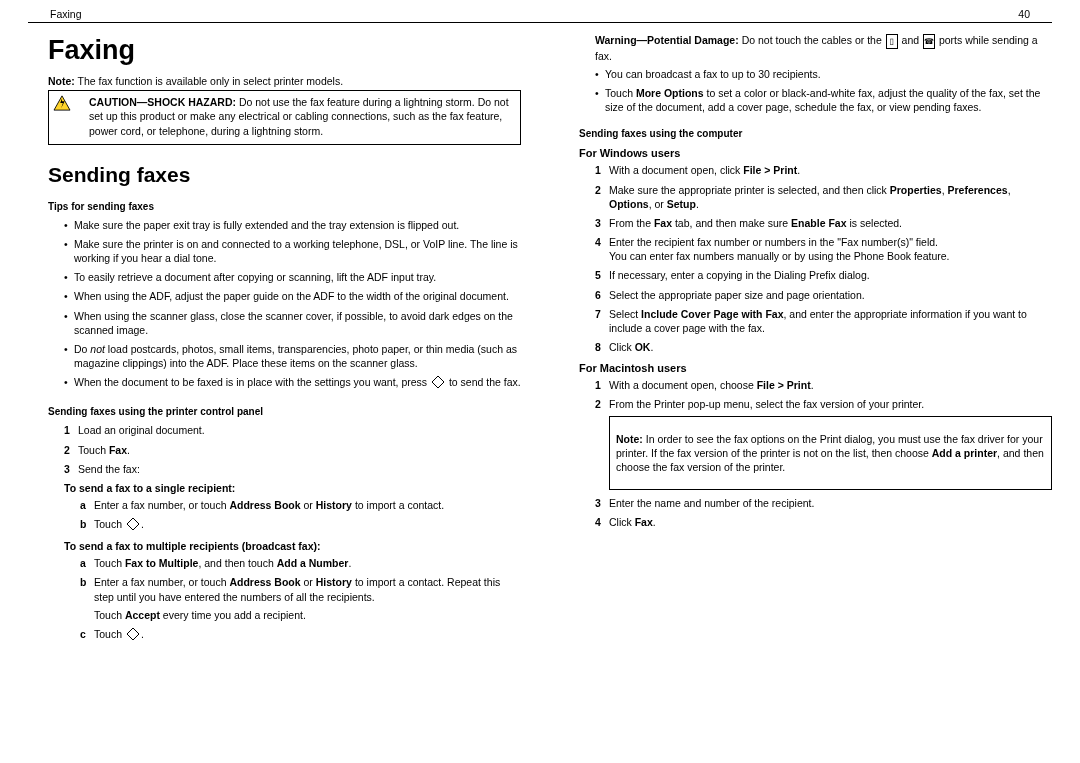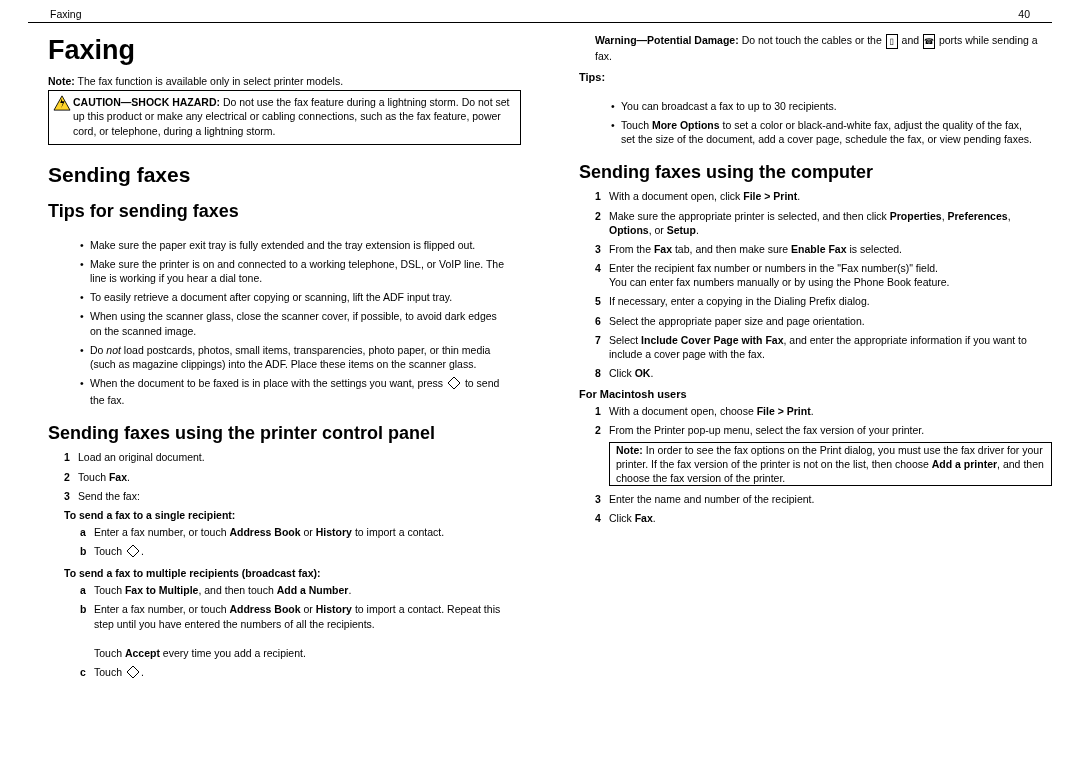--- a/index.html
+++ b/index.html
@@ -42,21 +42,21 @@
     margin: 4px 0 8px 0;
     padding-left: 20px;
   }
   h2 {
     font-size: 21px;
     font-weight: bold;
     margin: 18px 0 8px 0;
     padding-left: 20px;
   }
   h3 {
-    font-size: 18px;
+    font-size: 10px;
     font-weight: bold;
     margin: 14px 0 6px 0;
     padding-left: 20px;
   }
   h4.sub {
     font-size: 11px;
     font-weight: bold;
     margin: 8px 0 4px 0;
     padding-left: 20px;
   }
@@ -64,30 +64,30 @@
     padding-left: 20px;
     margin-bottom: 0;
     line-height: 1.35;
   }
   .caution-box {
     display: flex;
     align-items: flex-start;
     border: 0.5px solid #000;
     margin: 2px 0 8px 20px;
     padding: 4px 6px 6px 4px;
-    gap: 2px;
+    gap: 18px;
     line-height: 1.35;
   }
   .caution-box .tri {
     flex: 0 0 auto;
   }
   .caution-box .txt { flex:1; }
   ul.bullets {
     list-style: none;
-    margin: 16px;
+    margin: 0;
     padding: 0 0 0 36px;
   }
   ul.bullets > li {
     position: relative;
     padding-left: 10px;
     margin-bottom: 5px;
     line-height: 1.35;
   }
   ul.bullets > li::before {
     content: "•";
@@ -115,21 +115,21 @@
   .indent-block { padding-left: 50px; margin-bottom:4px; line-height:1.35; }
   .indent-title {
     font-weight: bold;
     padding-left: 36px;
     margin: 6px 0 4px 0;
   }
   ol.alpha { padding-left: 52px; }
   .note-box2 {
     border: 0.5px solid #000;
     margin: 17px 0 6px 50px;
-    padding: 0 6px;
+    padding: 15px 6px;
     line-height: 1.35;
   }
   .inline-icon {
     display: inline-block;
     vertical-align: middle;
     margin: 0 1px;
   }
   .port-icon {
     display:inline-block;
     border:0.5px solid #000;
@@ -177,20 +177,21 @@
       </div>
 
       <h2>Sending faxes</h2>
 
       <h3>Tips for sending faxes</h3>
 
       <ul class="bullets">
         <li>Make sure the paper exit tray is fully extended and the tray extension is flipped out.</li>
         <li>Make sure the printer is on and connected to a working telephone, DSL, or VoIP line. The line is working if you hear a dial tone.</li>
         <li>To easily retrieve a document after copying or scanning, lift the ADF input tray.</li>
+        <li>When using the ADF, adjust the paper guide on the ADF to the width of the original document.</li>
         <li>When using the scanner glass, close the scanner cover, if possible, to avoid dark edges on the scanned image.</li>
         <li><span>Do </span><i>not</i><span> load postcards, photos, small items, transparencies, photo paper, or thin media (such as magazine clippings) into the ADF. Place these items on the scanner glass.</span></li>
         <li><span>When the document to be faxed is in place with the settings you want, press </span><span class="inline-icon"><svg width="14" height="14" viewBox="0 0 14 14">
                 <polygon points="7,1 13,7 7,13 1,7" fill="none" stroke="#000" stroke-width="1"></polygon>
               </svg></span><span> to send the fax.</span></li>
       </ul>
 
       <h3>Sending faxes using the printer control panel</h3>
 
       <ol class="nums">
@@ -204,43 +205,43 @@
         <li><span class="num">a</span><span>Enter a fax number, or touch </span><b>Address Book</b><span> or </span><b>History</b><span> to import a contact.</span></li>
         <li><span class="num">b</span><span>Touch </span><span class="inline-icon"><svg width="14" height="14" viewBox="0 0 14 14">
                 <polygon points="7,1 13,7 7,13 1,7" fill="none" stroke="#000" stroke-width="1"></polygon>
               </svg></span>.</li>
       </ol>
 
       <div class="indent-title">To send a fax to multiple recipients (broadcast fax):</div>
       <ol class="alpha">
         <li><span class="num">a</span><span>Touch </span><b>Fax to Multiple</b><span>, and then touch </span><b>Add a Number</b>.</li>
         <li><span class="num">b</span><span>Enter a fax number, or touch </span><b>Address Book</b><span> or </span><b>History</b><span> to import a contact. Repeat this step until you have entered the numbers of all the recipients.</span>
-          <div style="margin-top:15px;"><span>Touch </span><b>Accept</b><span> every time you add a recipient.</span></div>
+          <div style="margin-top:4px;"><span>Touch </span><b>Accept</b><span> every time you add a recipient.</span></div>
         </li>
         <li><span class="num">c</span><span>Touch </span><span class="inline-icon"><svg width="14" height="14" viewBox="0 0 14 14">
                 <polygon points="7,1 13,7 7,13 1,7" fill="none" stroke="#000" stroke-width="1"></polygon>
               </svg></span>.</li>
       </ol>
 
     </div>
 
     <div class="col">
 
       <div class="indent-block" style="padding-left:36px; margin-top:2px;">
         <b>Warning—Potential Damage:</b><span> Do not touch the cables or the </span><span class="port-icon">▯</span><span> and </span><span class="port-icon">☎</span><span> ports while sending a fax.</span>
       </div>
 
-      <h4 class="sub" style="padding-left:20px;">Tips:</h4>
       <ul class="bullets">
         <li>You can broadcast a fax to up to 30 recipients.</li>
         <li><span>Touch </span><b>More Options</b><span> to set a color or black-and-white fax, adjust the quality of the fax, set the size of the document, add a cover page, schedule the fax, or view pending faxes.</span></li>
       </ul>
 
       <h3>Sending faxes using the computer</h3>
 
+      <h4 class="sub">For Windows users</h4>
       <ol class="nums">
         <li><span class="num">1</span><span>With a document open, click </span><b>File &gt; Print</b>.</li>
         <li><span class="num">2</span><span>Make sure the appropriate printer is selected, and then click </span><b>Properties</b><span>, </span><b>Preferences</b><span>, </span><b>Options</b><span>, or </span><b>Setup</b>.</li>
         <li><span class="num">3</span><span>From the </span><b>Fax</b><span> tab, and then make sure </span><b>Enable Fax</b><span> is selected.</span></li>
         <li><span class="num">4</span><span>Enter the recipient fax number or numbers in the "Fax number(s)" field.</span>
           <div style="">You can enter fax numbers manually or by using the Phone Book feature.</div>
         </li>
         <li><span class="num">5</span><span>If necessary, enter a copying in the Dialing Prefix dialog.</span></li>
         <li><span class="num">6</span><span>Select the appropriate paper size and page orientation.</span></li>
         <li><span class="num">7</span><span>Select </span><b>Include Cover Page with Fax</b><span>, and enter the appropriate information if you want to include a cover page with the fax.</span></li>

